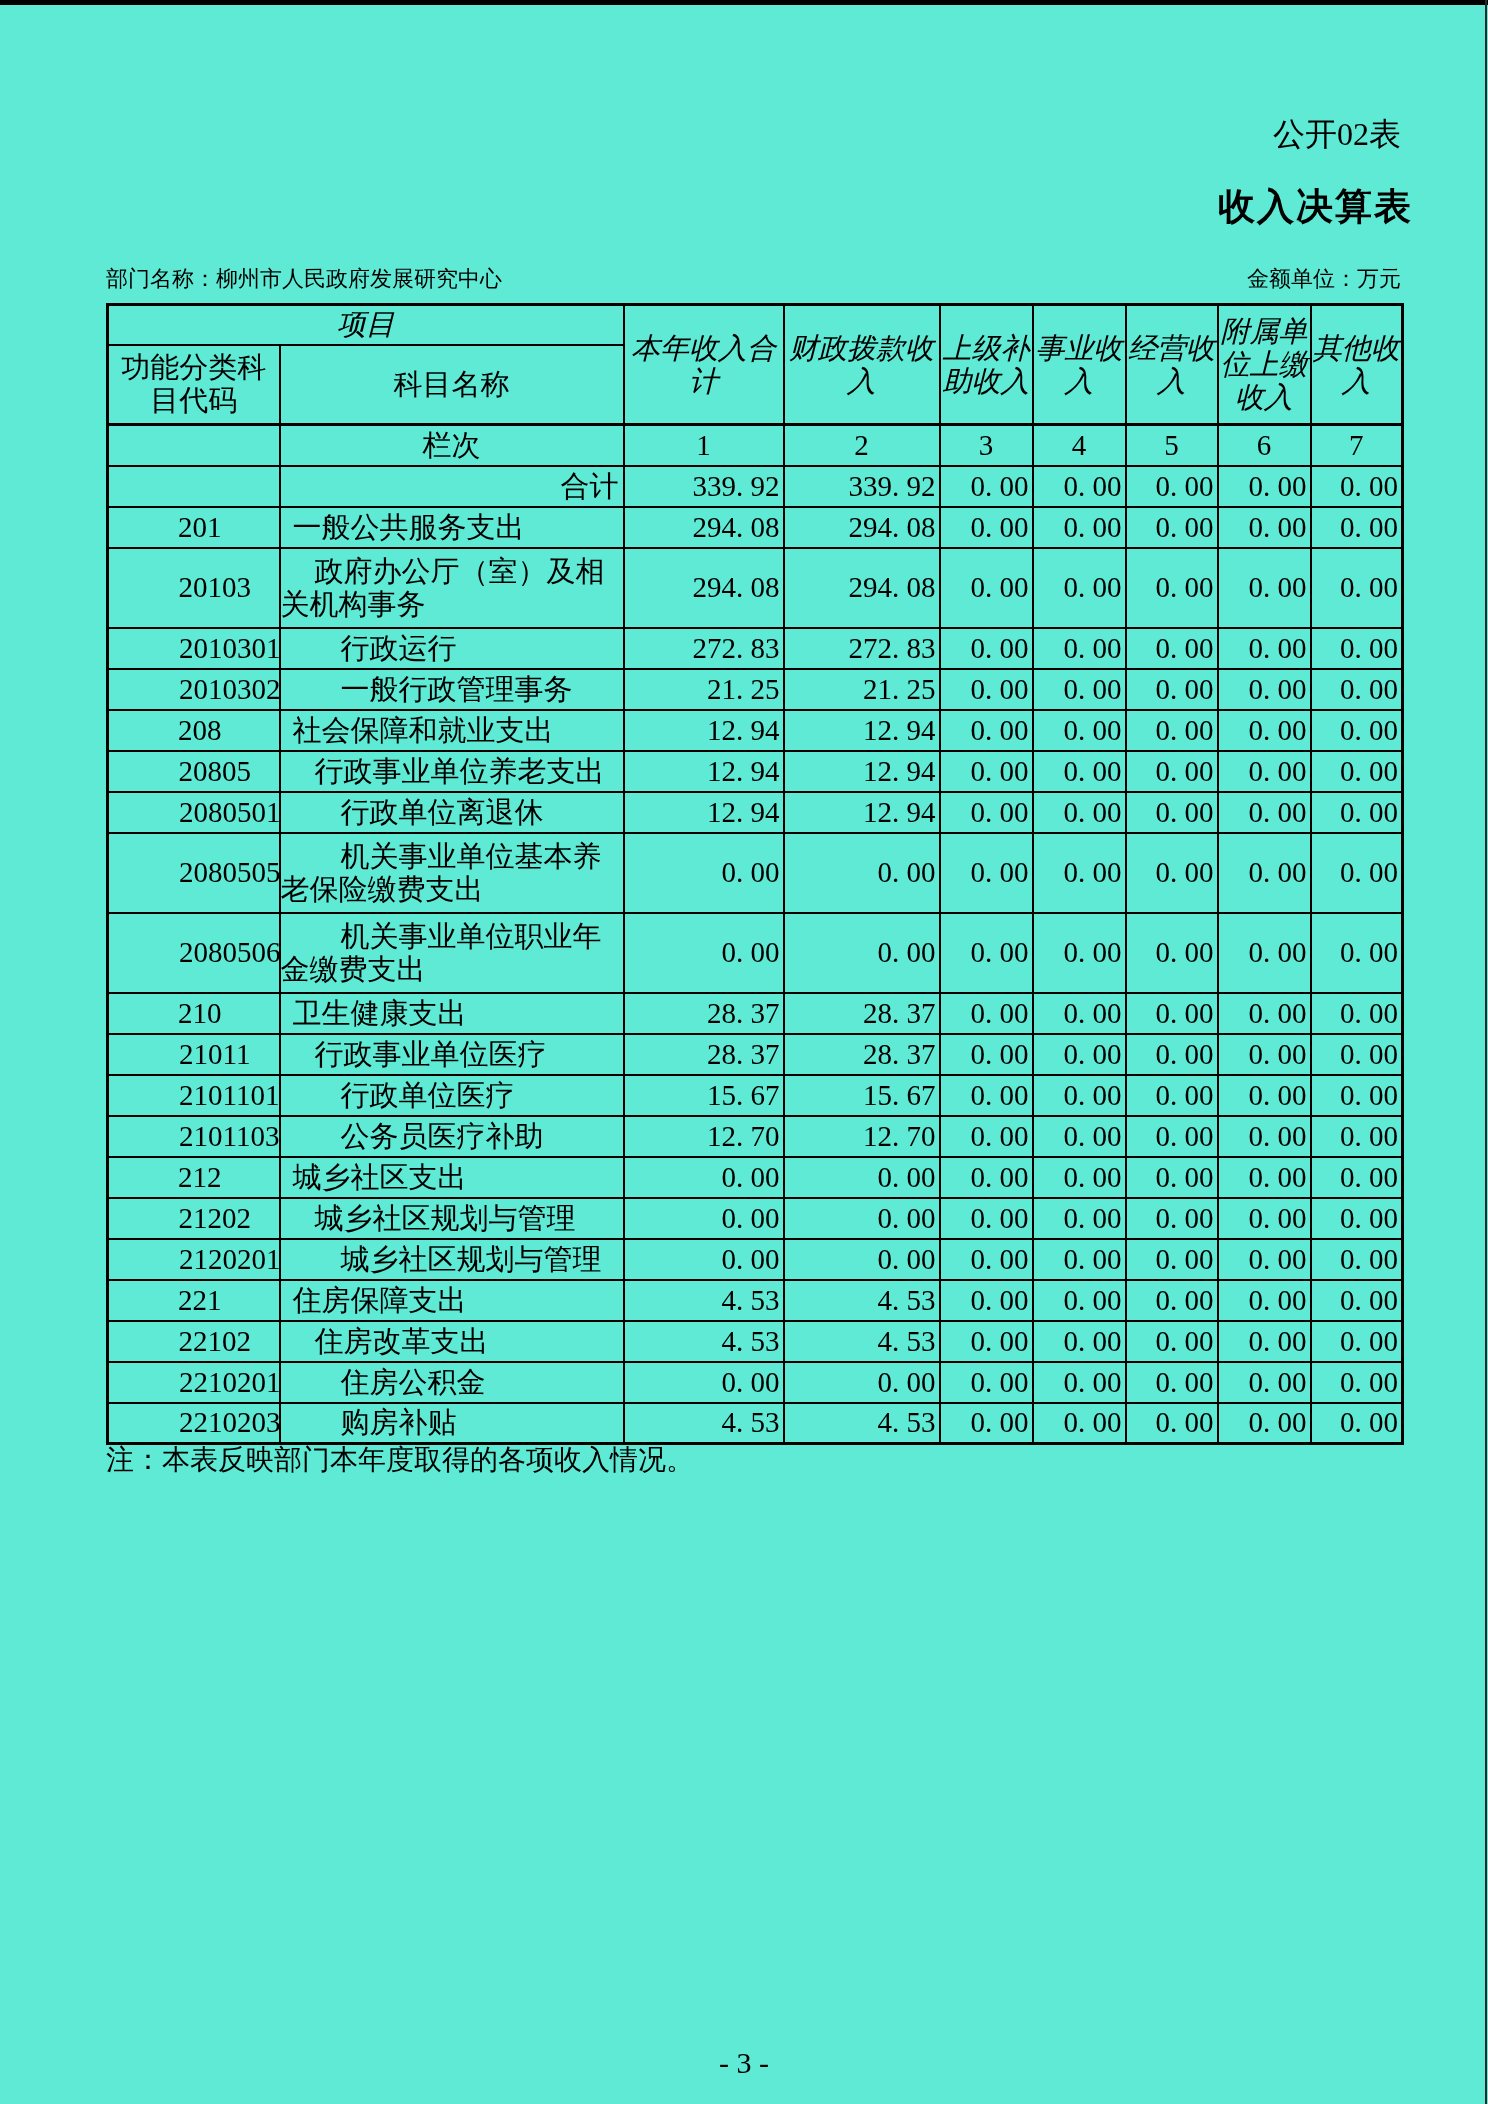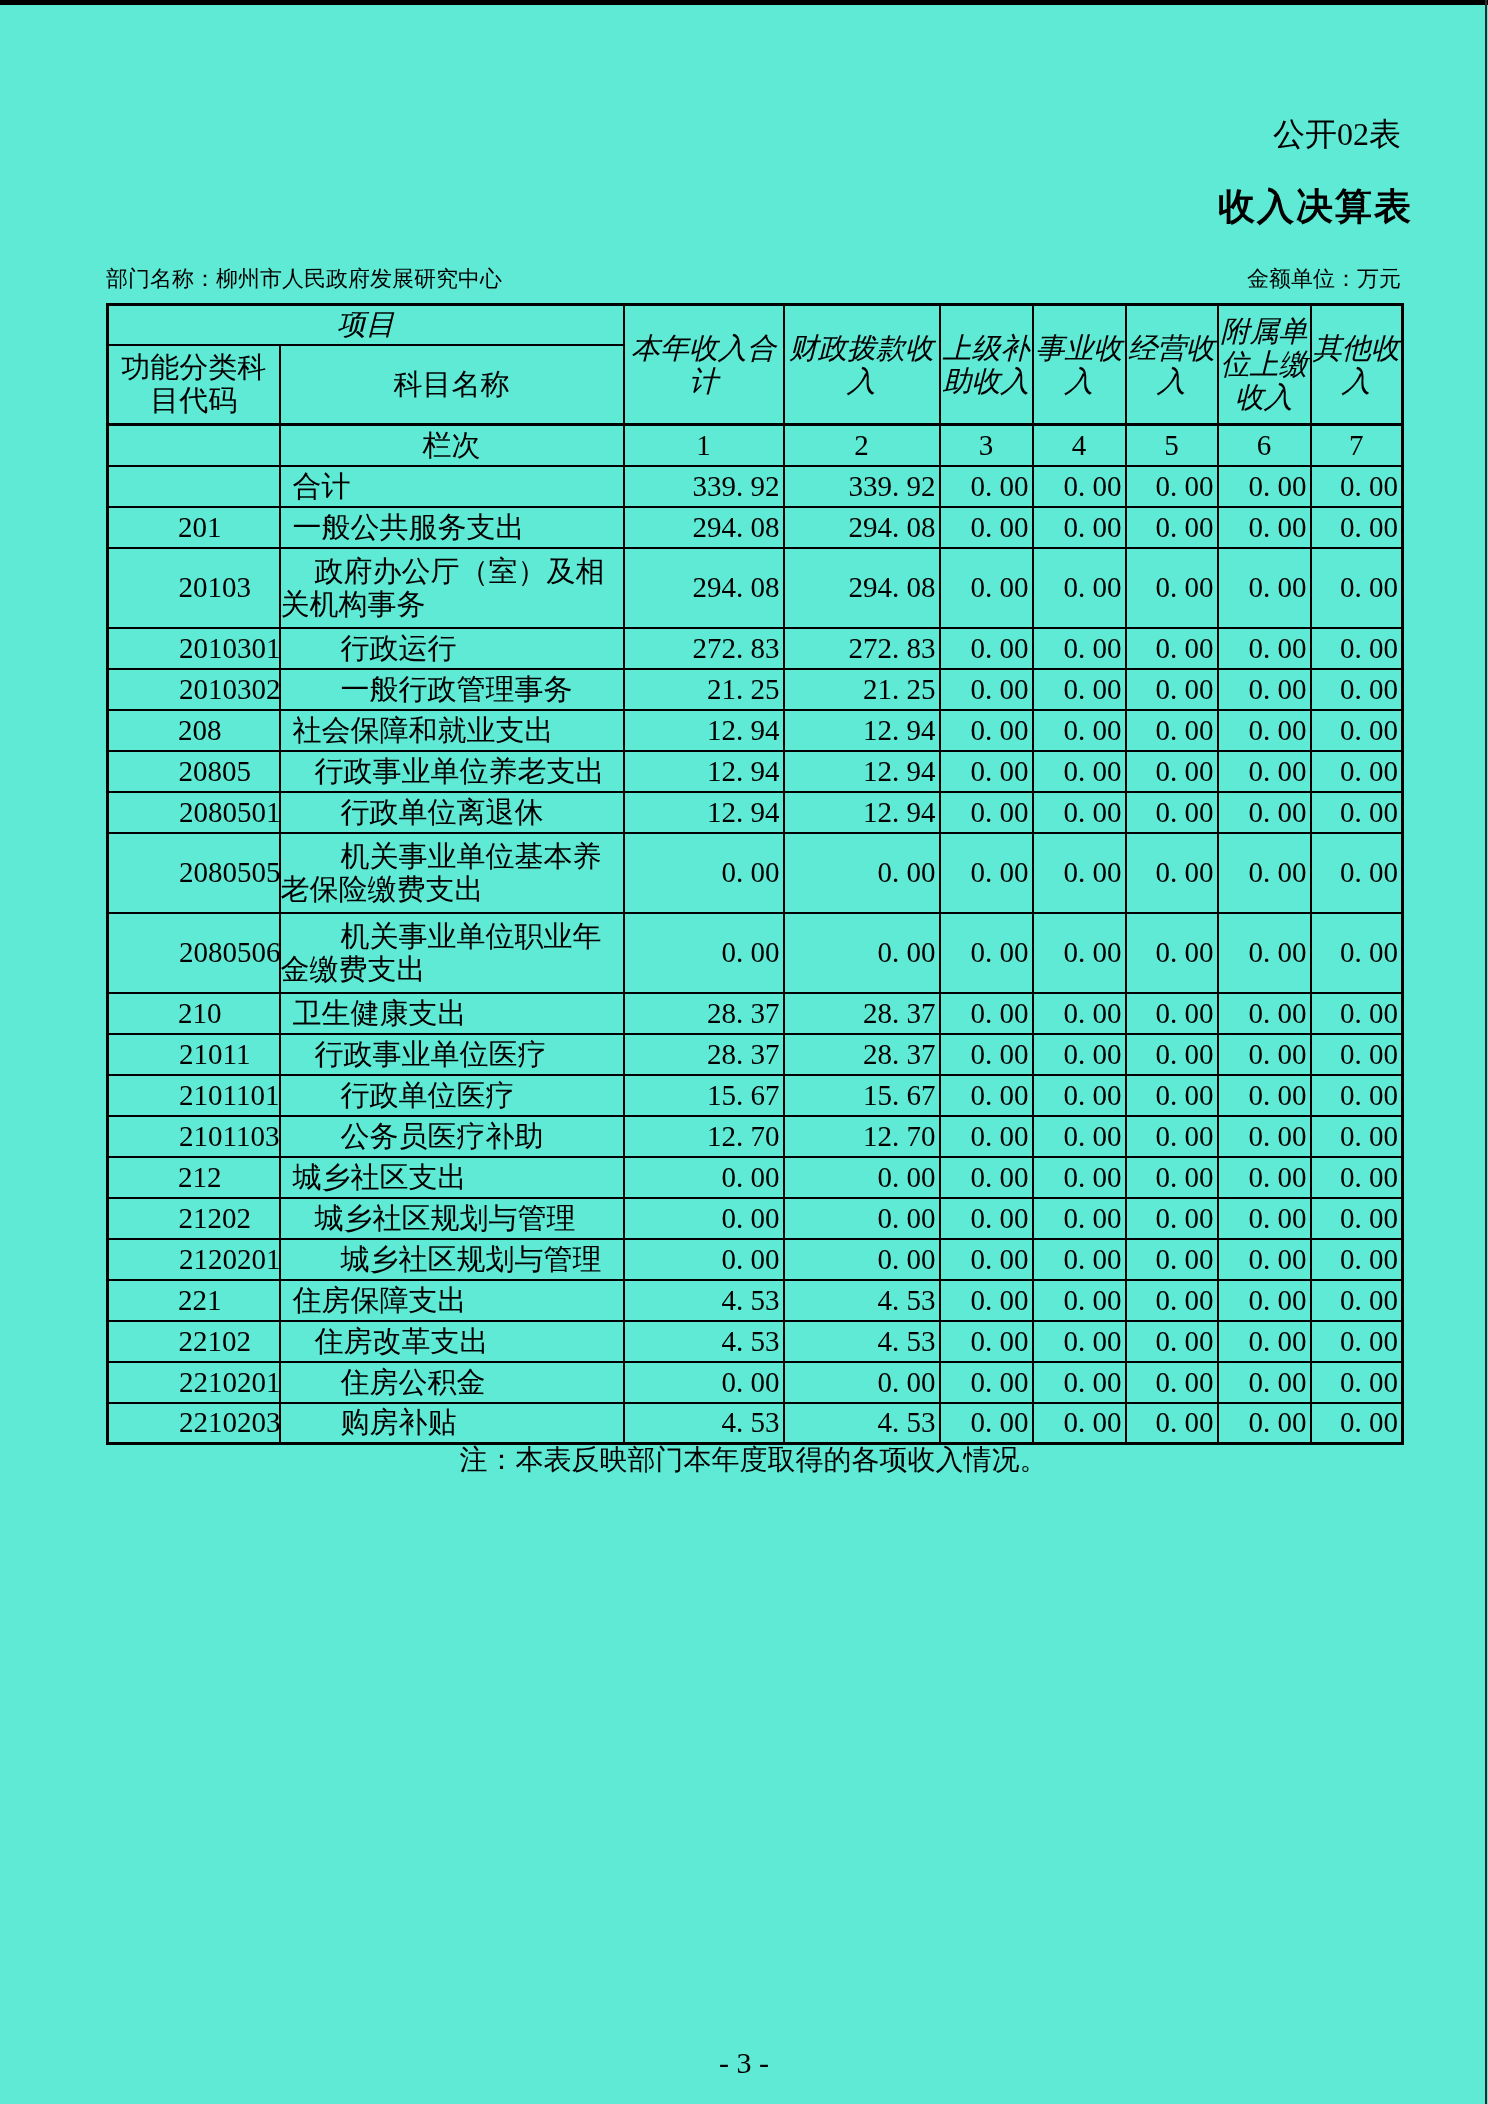--- a/index.html
+++ b/index.html
@@ -20,26 +20,26 @@
   tr.hr1{height:40px;font-style:italic;}
   tr.hr2{height:80px;}
   tr.r{height:41px;}
   tr.r2{height:80px;}
   .hdr-sep{border-bottom:3px solid #000 !important;}
   td.code{text-align:center;}
   td.k1{padding-left:12px;}
   td.k2{padding-left:42px;}
   td.k3{padding-left:70px;}
   td.name{text-align:left;padding-left:0;padding-right:4px;}
-  td.name.c{text-align:left;padding-left:12px;}
+  td.name.c{text-align:right;padding-left:12px;}
   td.i1{text-indent:12px;}
   td.i2{text-indent:34px;}
   td.i3{text-indent:60px;}
   td.val{text-align:right;padding-right:3px;}
-  .note{position:absolute;top:1444px;left:106px;width:1295px;font-size:28px;line-height:32px;text-align:center;}
+  .note{position:absolute;top:1444px;left:106px;width:1295px;font-size:28px;line-height:32px;text-align:left;}
   .page-num{position:absolute;top:2046px;left:0;width:1488px;text-align:center;font-size:30px;line-height:34px;}
 </style>
 </head>
 <body>
 
 <div class="page">
   <div class="top-bar"></div>
   <div class="right-edge"></div>
 
   <div class="form-tag">公开02表</div>

